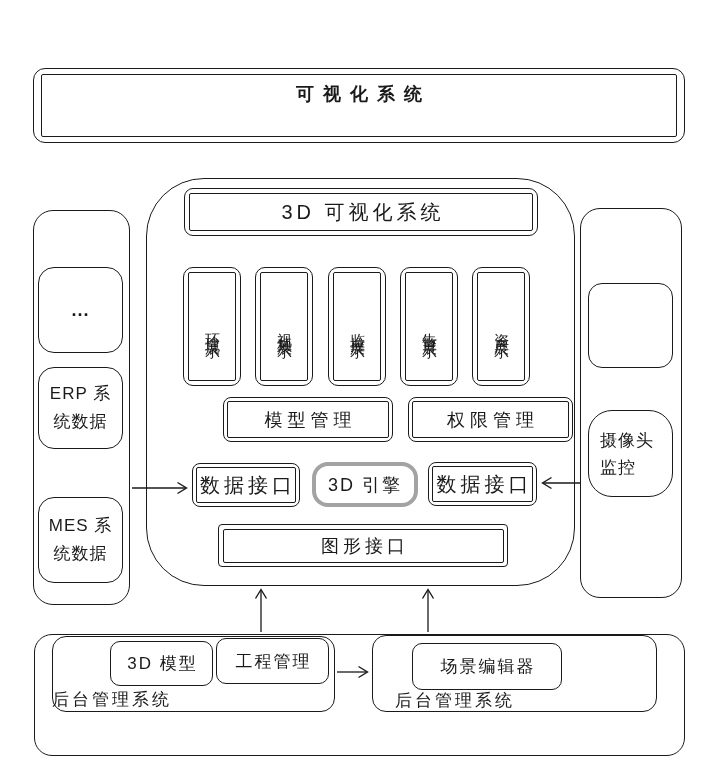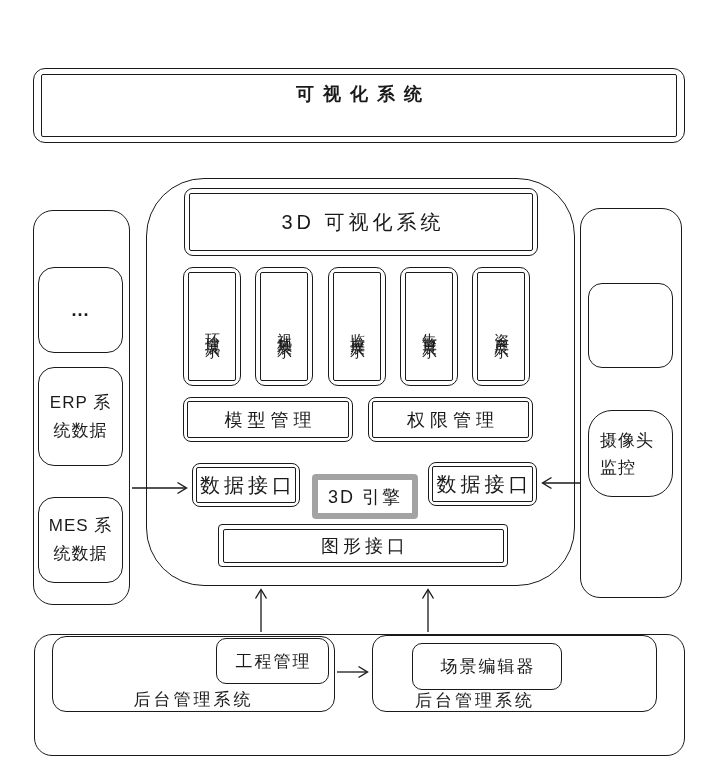--- a/index.html
+++ b/index.html
@@ -20,75 +20,75 @@
   
   .box-top{left:33px;top:68px;width:652px;height:75px;border-radius:12px;border-width:1.3px;}
   .box-top .inner{inset:5px 7px;}
   .box-top .lbl{align-items:flex-start;padding-top:13px;font-size:18px;font-weight:bold;
                 letter-spacing:9px;padding-left:9px;}
 
   
   .main-container{left:146px;top:178px;width:429px;height:408px;border-radius:58px;
                   border:1.4px solid #1a1a1a;}
 
-  .box-header{left:184px;top:188px;width:354px;height:68px;border-radius:9px;border-width:1.6px;}
+  .box-header{left:184px;top:188px;width:354px;height:48px;border-radius:9px;border-width:1.6px;}
   .box-header .inner{inset:4px;}
   .box-header .lbl{font-size:20px;letter-spacing:4px;padding-left:4px;font-weight:500;}
 
   .vpanel{top:267px;width:58px;height:119px;border-radius:10px;border-width:1.5px;}
   .vpanel .inner{inset:4px;}
   .vpanel .lbl{writing-mode:vertical-rl;text-orientation:upright;font-size:15px;
                letter-spacing:4px;padding-top:4px;}
   .vp0{left:183px;} .vp1{left:255px;} .vp2{left:328px;} .vp3{left:400px;} .vp4{left:472px;}
 
-  .box-mgmt{top:397px;height:45px;border-radius:8px;border-width:1.8px;}
+  .box-mgmt{top:397px;height:45px;border-radius:8px;border-width:1.8px;margin-left:40px;}
   .box-mgmt .inner{inset:3px;}
   .box-mgmt .lbl{font-size:18px;letter-spacing:5px;padding-left:5px;}
   .box-mgmt1{left:183px;width:170px;}
   .box-mgmt2{left:368px;width:165px;padding-left:40px;}
 
   .box-dif{top:463px;height:44px;border-radius:8px;border-width:1.7px;}
   .box-dif .inner{inset:3px;}
   .box-dif .lbl{font-size:20px;letter-spacing:4px;padding-left:4px;}
   .box-dif1{left:192px;}
   .box-dif1{width:108px;}
   .box-dif2{left:428px;width:109px;top:462px;}
-  .box-engine{left:312px;top:474px;width:106px;height:45px;border-radius:4px;
-              border:6px solid #a3a3a3;}
+  .box-engine{left:312px;top:462px;width:106px;height:45px;border-radius:16px;
+              border:4px solid #a3a3a3;}
   .box-engine .lbl{font-size:18px;letter-spacing:2px;}
 
   .box-gif{left:218px;top:524px;width:290px;height:43px;border-radius:4px;border-width:1.8px;}
   .box-gif .inner{inset:3.5px;}
   .box-gif .lbl{font-size:18px;letter-spacing:4px;padding-left:4px;}
 
   
   .left-container{left:33px;top:210px;width:97px;height:395px;border-radius:20px;}
   .src{left:38px;width:85px;border-radius:16px;}
   .src .lbl{font-size:17px;line-height:28px;letter-spacing:1px;}
   .src-dots{top:267px;height:86px;}
   .src-dots .lbl{font-size:18px;font-weight:bold;letter-spacing:1px;}
-  .src-erp{top:367px;height:99px;}
+  .src-erp{top:367px;height:82px;}
   .src-mes{top:497px;height:86px;}
 
   
   .right-container{left:580px;top:208px;width:102px;height:390px;border-radius:20px;}
   .cam-empty{left:588px;top:283px;width:85px;height:85px;border-radius:14px;}
   .cam-box{left:588px;top:410px;width:85px;height:87px;border-radius:24px;}
   .cam-box .lbl{justify-content:flex-start;text-align:left;padding-left:11px;
                 font-size:17px;line-height:27px;letter-spacing:1px;}
 
   
   .bottom-outer{left:34px;top:634px;width:651px;height:122px;border-radius:18px;}
   .bgroup-left{left:52px;top:636px;width:283px;height:76px;border-radius:14px;}
   .bgroup-right{left:372px;top:635px;width:285px;height:77px;border-radius:14px;}
   .box-3dmodel{left:110px;top:641px;width:103px;height:45px;border-radius:10px;}
   .box-engmgmt{left:216px;top:638px;width:113px;height:46px;border-radius:10px;}
   .box-sceneedit{left:412px;top:643px;width:150px;height:47px;border-radius:10px;}
   .bbox .lbl{font-size:17px;letter-spacing:2px;padding-left:2px;}
-  .blabel{position:absolute;font-size:17px;letter-spacing:3px;text-align:center;}
+  .blabel{position:absolute;font-size:17px;letter-spacing:3px;}
   .blabel-left{left:52px;top:688px;width:283px;}
   .blabel-right{left:395px;top:689px;width:160px;}
 
   
   #arrows{position:absolute;left:0;top:0;width:707px;height:769px;pointer-events:none;}
 </style>
 </head>
 <body>
 
 <div id="canvas">
@@ -169,20 +169,23 @@
   <div class="abs sbox cam-empty"></div>
   <div class="abs sbox cam-box">
     <div class="lbl">摄像头
 监控</div>
   </div>
 
   <div class="abs sbox bottom-outer"></div>
   <div class="abs sbox bgroup-left"></div>
   <div class="abs sbox bgroup-right"></div>
 
+  <div class="abs sbox bbox box-3dmodel">
+    <div class="lbl">3D 模型</div>
+  </div>
   <div class="abs sbox bbox box-engmgmt">
     <div class="lbl">工程管理</div>
   </div>
   <div class="abs sbox bbox box-sceneedit">
     <div class="lbl">场景编辑器</div>
   </div>
 
   <div class="blabel blabel-left">后台管理系统</div>
   <div class="blabel blabel-right">后台管理系统</div>
 

